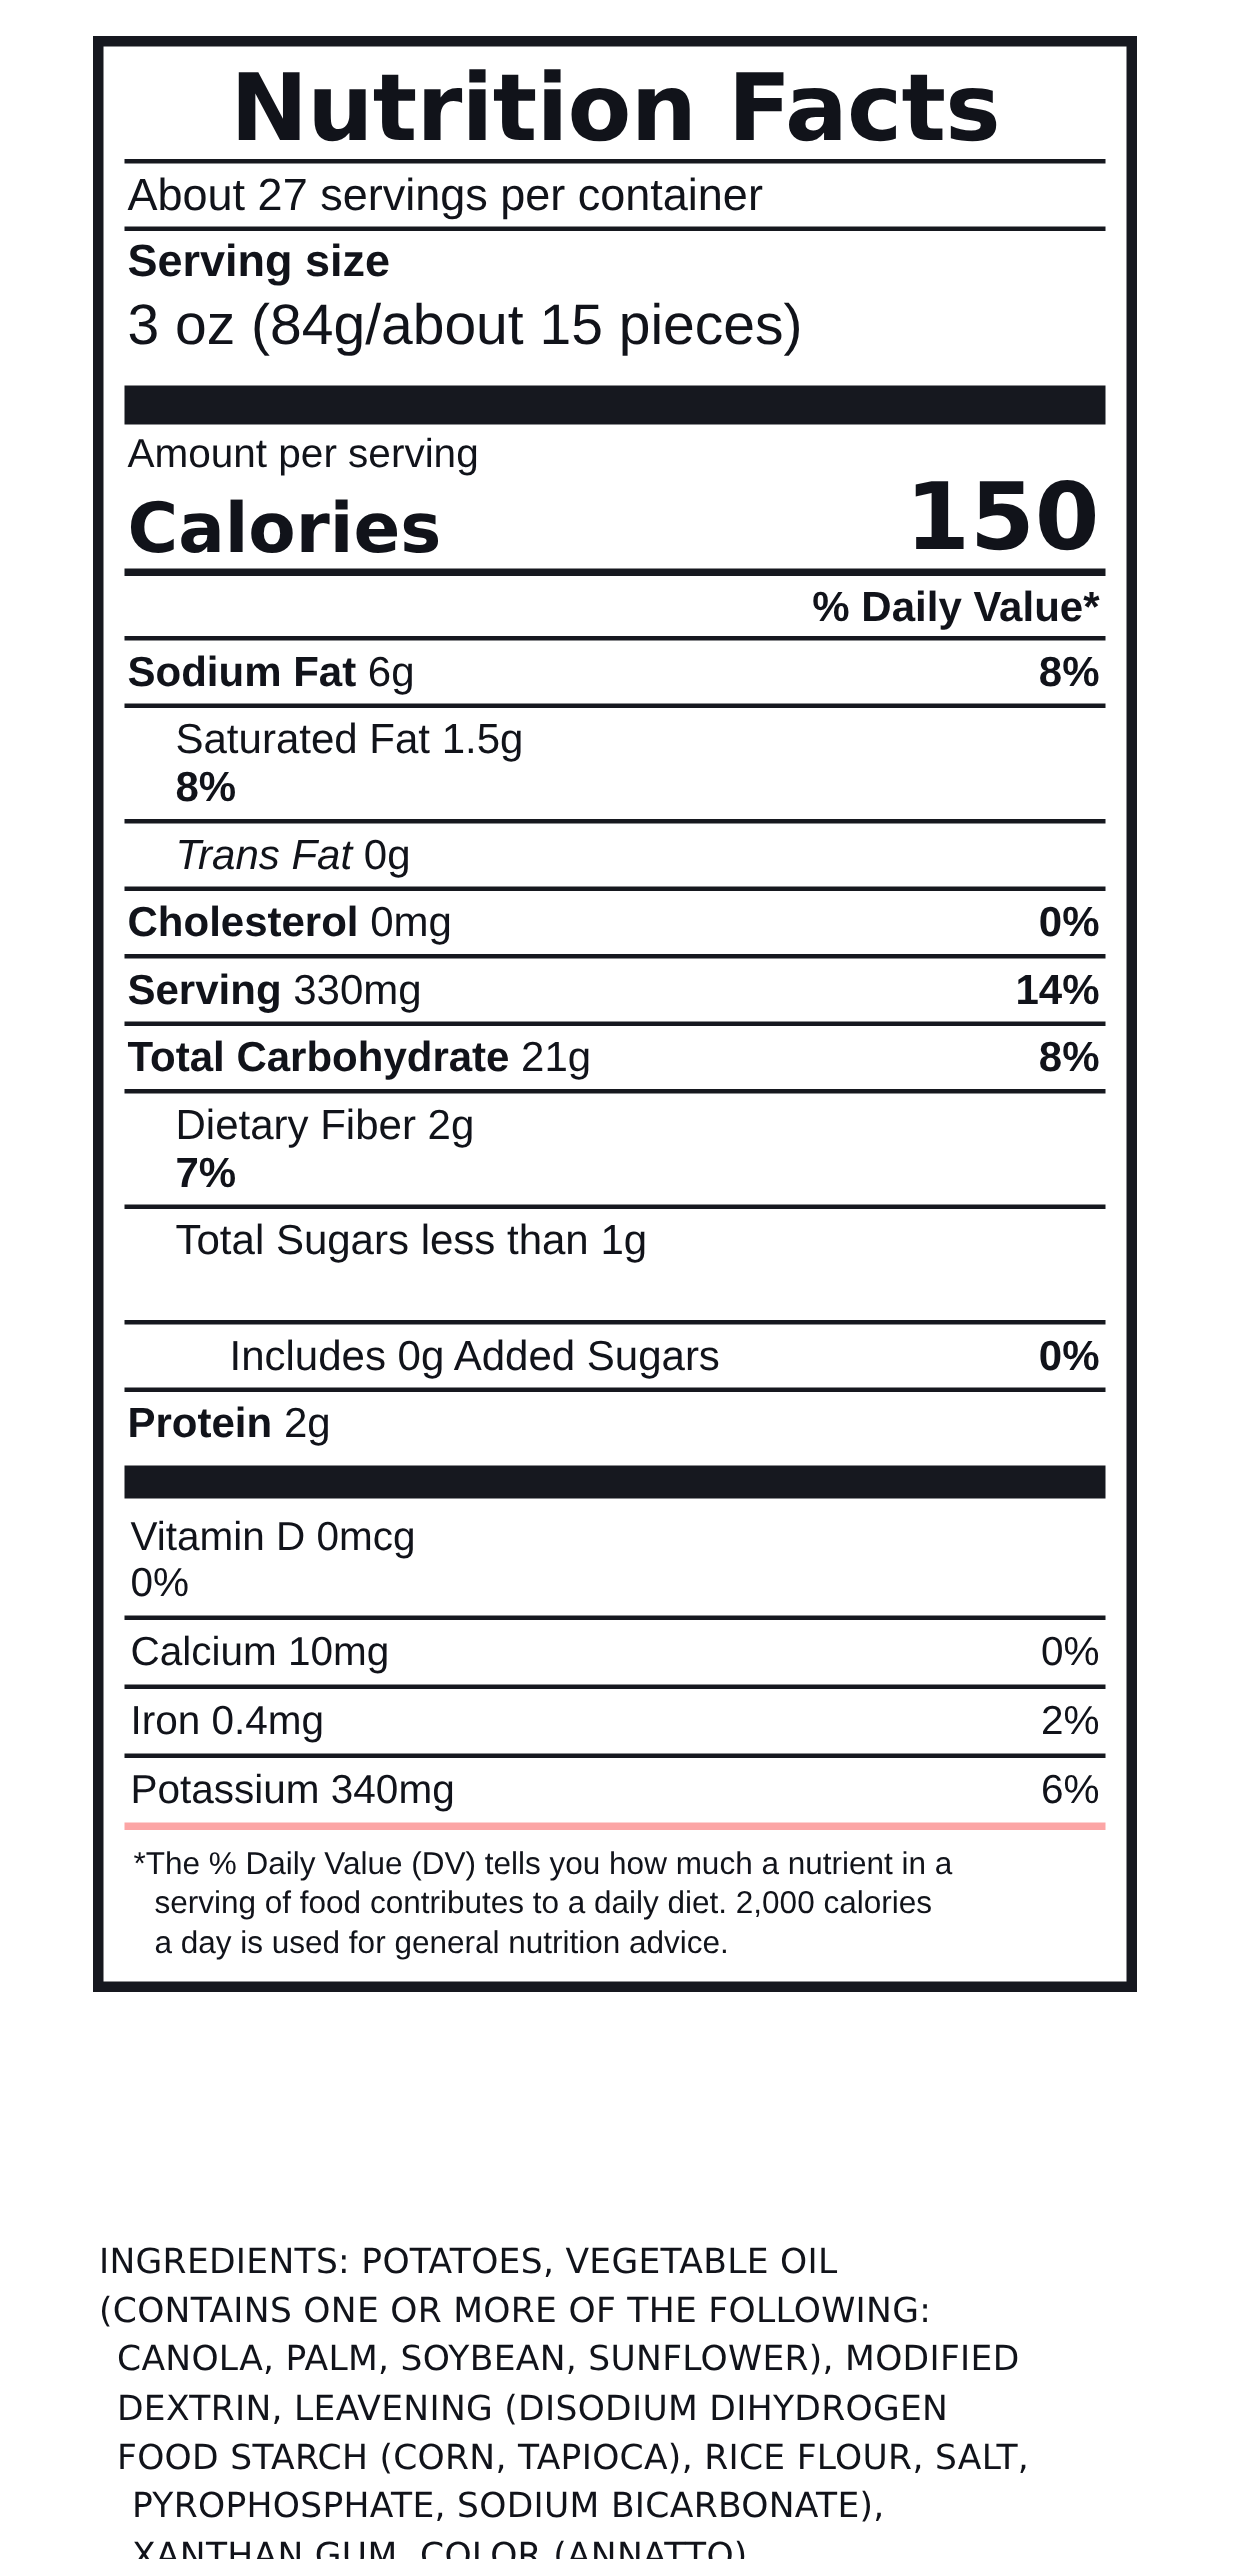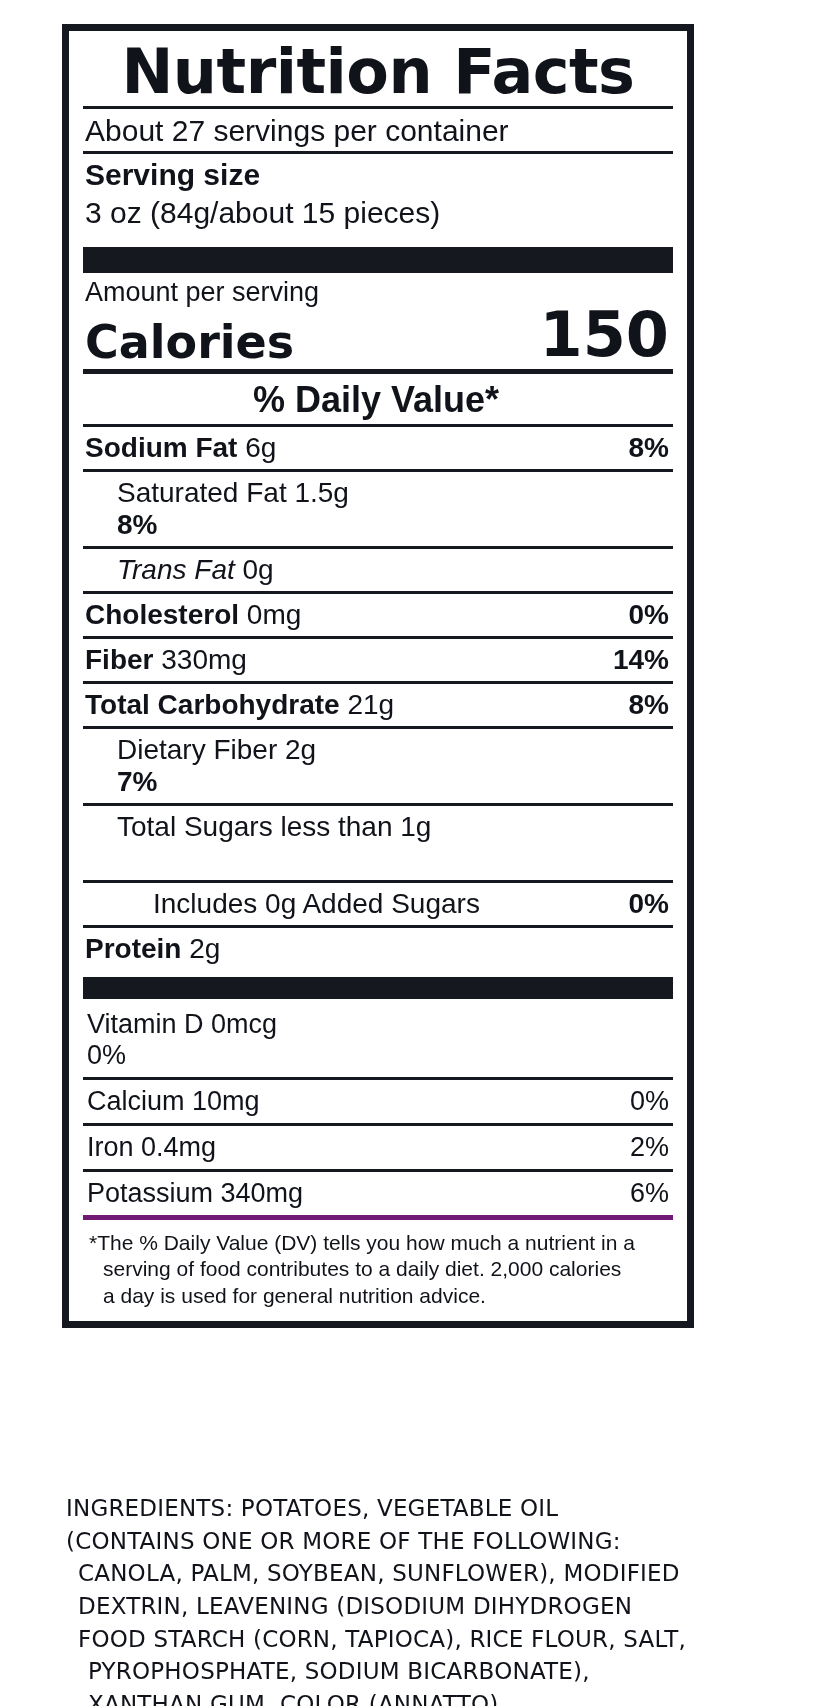--- a/index.html
+++ b/index.html
@@ -22,21 +22,21 @@
     width: 840px;
     height: 1706px;
     background: #fff;
   }
 
   
   .panel {
     position: absolute;
     left: 62px;
     top: 24px;
-    width: 632px;
+    width: 696px;
     border: 7px solid #16181f;
     background: #fff;
     box-sizing: border-box;
     padding: 4px 14px 10px 14px;
   }
 
   .nf-title {
     font-family: "DejaVu Sans", sans-serif;
     font-weight: 700;
     font-size: 62px;
@@ -57,21 +57,21 @@
     line-height: 1.2;
     padding: 2px 0 0 2px;
   }
   .serving-size-label {
     font-weight: 700;
     font-size: 30px;
     line-height: 1.25;
     padding-left: 2px;
   }
   .serving-size-value {
-    font-size: 30px;
+    font-size: 38px;
     line-height: 1.25;
     padding-left: 2px;
     margin-bottom: 16px;
   }
 
   .amount-label {
     font-size: 27px;
     padding-left: 2px;
     margin-top: 2px;
   }
@@ -91,23 +91,23 @@
   }
   .cal-num {
     font-family: "DejaVu Sans", sans-serif;
     font-weight: 700;
     font-size: 62px;
     line-height: 1;
     padding-right: 4px;
   }
 
   .dv-header {
-    text-align: center;
-    font-weight: 700;
-    font-size: 36px;
+    text-align: right;
+    font-weight: 700;
+    font-size: 28px;
     padding: 2px 4px 3px 0;
   }
 
   .nrow {
     display: flex;
     justify-content: space-between;
     align-items: baseline;
     font-size: 28px;
     padding: 5px 4px 5px 2px;
     border-top: 3px solid #16181f;
@@ -129,21 +129,21 @@
     padding: 6px 4px 6px 4px;
     border-top: 3px solid #16181f;
   }
   .vit-row.first { border-top: none; flex-direction: column; }
   .vit-row .pct { font-weight: 400; }
 
   .footnote {
     font-size: 21px;
     line-height: 1.25;
     padding: 10px 6px 2px 6px;
-    border-top: 5px solid #701a75;
+    border-top: 5px solid #fca5a5;
   }
   .footnote p { margin: 0; text-indent: 0; }
   .footnote .l2, .footnote .l3 { padding-left: 14px; }
 
   
   .ingredients {
     position: absolute;
     left: 66px;
     top: 1492px;
     width: 700px;
@@ -199,21 +199,21 @@
       <span class="lbl"><span class="italic">Trans Fat</span> <span>0g</span></span>
       <span class="pct"></span>
     </div>
 
     <div class="nrow">
       <span class="lbl"><b>Cholesterol</b> <span>0mg</span></span>
       <span class="pct">0%</span>
     </div>
 
     <div class="nrow">
-      <span class="lbl"><b>Fiber</b> <span>330mg</span></span>
+      <span class="lbl"><b>Serving</b> <span>330mg</span></span>
       <span class="pct">14%</span>
     </div>
 
     <div class="nrow">
       <span class="lbl"><b>Total Carbohydrate</b> <span>21g</span></span>
       <span class="pct">8%</span>
     </div>
 
     <div class="nrow indent1">
       <span class="lbl"><span>Dietary Fiber</span> <span>2g</span></span>

